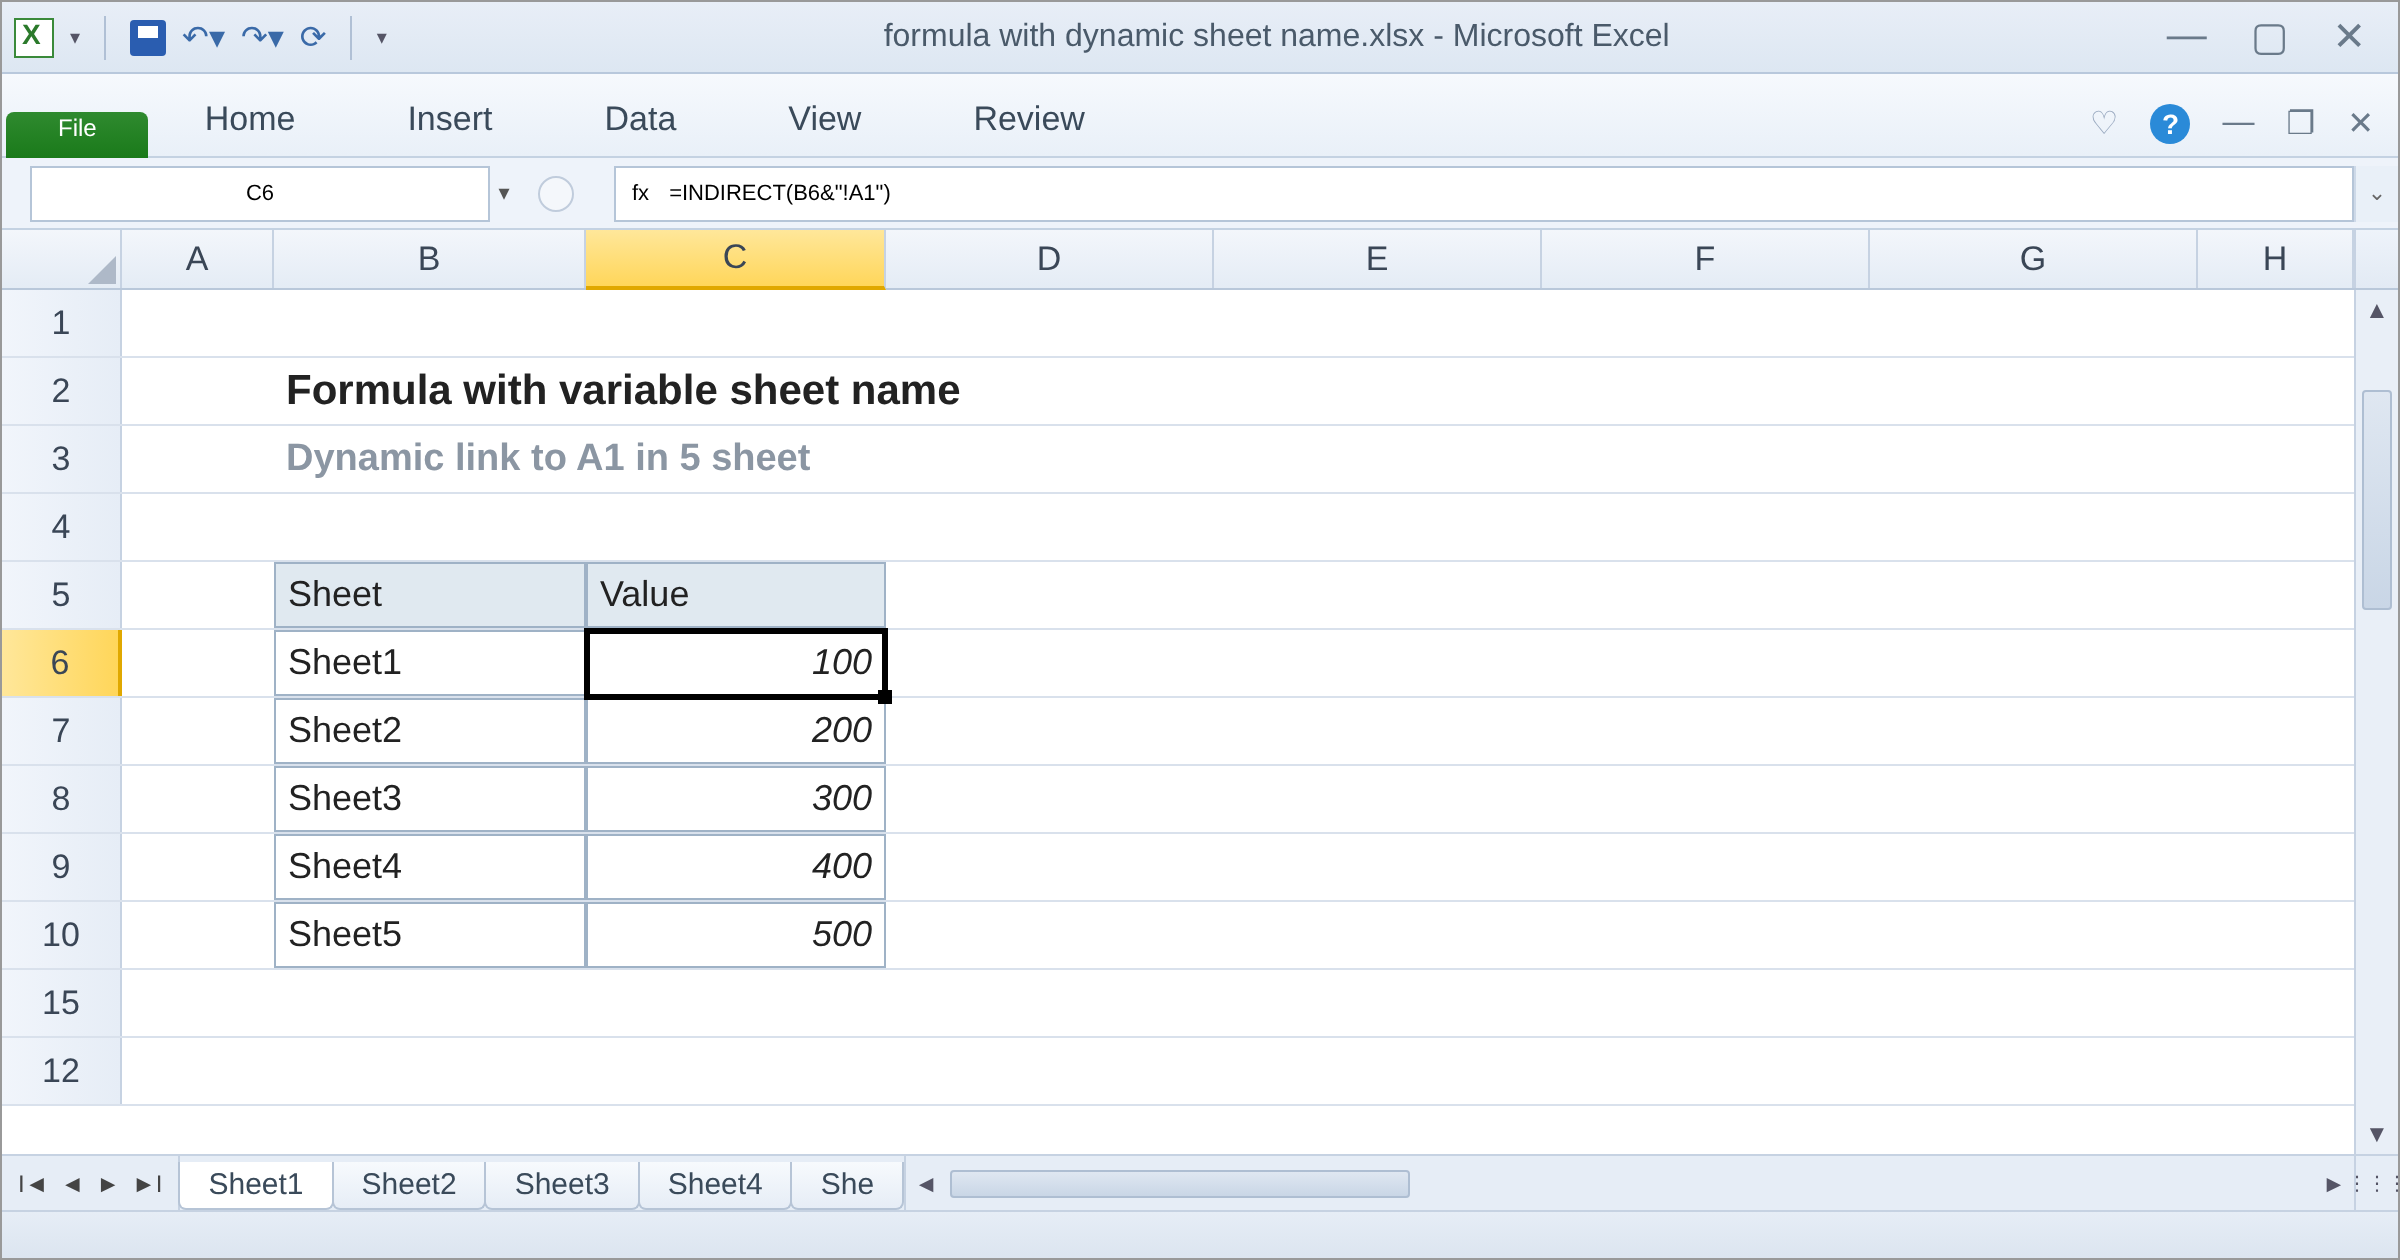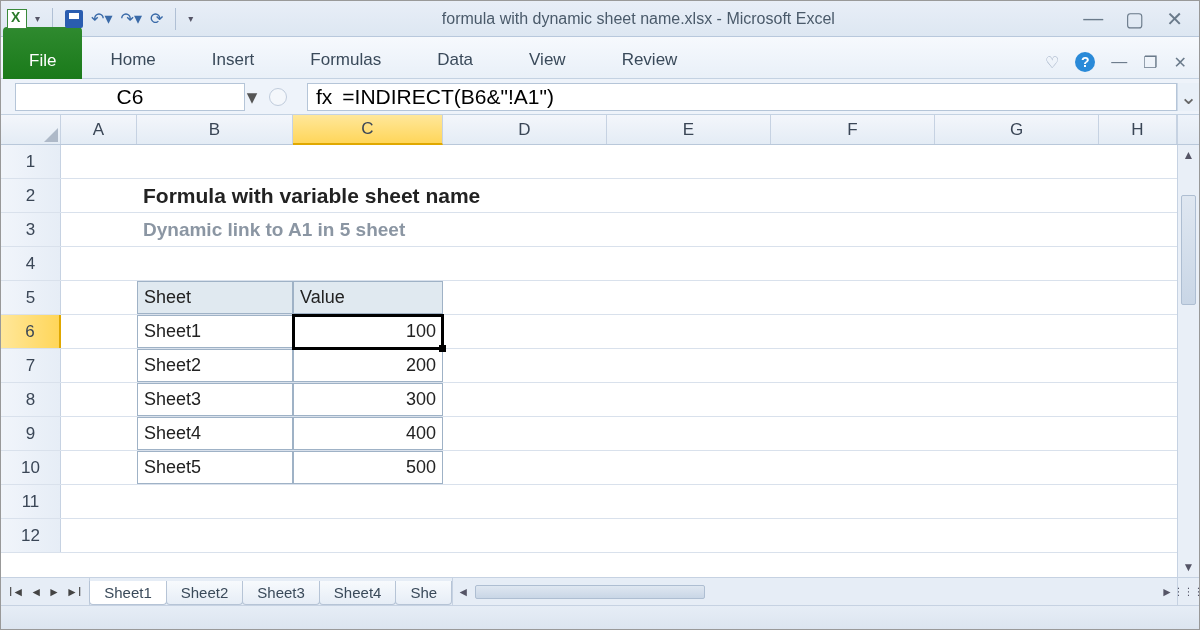--- a/index.html
+++ b/index.html
@@ -13,29 +13,29 @@
 .sep { width:1px; height:22px; background:#b0c0d5; margin:0 4px; }
 .tb-save { width:18px; height:18px; background:#2a5db0; border-radius:2px; position:relative; }
 .tb-save::after { content:""; position:absolute; left:4px; top:3px; width:10px; height:6px; background:#fff; }
 .tb-undo { color:#3a6aa8; font-size:16px; }
 .tb-title { flex:1; text-align:center; }
 .wc { display:flex; gap:22px; align-items:center; padding-right:10px; }
 .wc span { font-size:20px; color:#6a7a8a; }
 
 
 .ribbon { height: 42px; background: linear-gradient(#f6f9fd,#e9f0f8); border-bottom: 1px solid #c4d2e2; display:flex; align-items:flex-end; padding: 0 2px; font-size:17px; color:#3a4a5a; }
-.file-tab { background: linear-gradient(#2f8a2f,#1a7a1a); color:#fff; padding: 24px 26px 8px 26px; border-radius: 4px 4px 0 0; margin-bottom:-1px; font-size:17px; }
+.file-tab { background: linear-gradient(#2f8a2f,#1a7a1a); color:#fff; padding: 1px 26px 8px 26px; border-radius: 4px 4px 0 0; margin-bottom:-1px; font-size:12px; }
 .rtab { padding: 8px 28px; cursor:default; }
 .ribbon-right { margin-left:auto; display:flex; align-items:center; gap:16px; padding-right:10px; padding-bottom:6px; }
 .heart { color:#9aaac0; font-size:16px; }
 .help { width:20px; height:20px; border-radius:50%; background:#2a8ad8; color:#fff; font-size:14px; font-weight:bold; display:flex; align-items:center; justify-content:center; }
 .rb-ico { color:#6a7a8a; font-size:16px; }
 
 
-.fbar { height: 36px; display:flex; align-items:center; border-bottom:1px solid #c4d2e2; background:#eef3fa; font-size:21px; }
+.fbar { height: 36px; display:flex; align-items:center; border-bottom:1px solid #c4d2e2; background:#eef3fa; font-size:11px; }
 .namebox { margin-left:14px; width:230px; height:28px; background:#fff; border:1px solid #b5c5d8; display:flex; align-items:center; padding:0 10px; justify-content:center; }
 .dd { width:18px; color:#555; text-align:center; margin-left:-2px; }
 .fx-wrap { display:flex; align-items:center; gap:10px; margin-left:20px; flex:1; height:28px; background:#fff; border:1px solid #b5c5d8; padding:0 8px; }
 . 
 .fx-lbl { font-style: italic; font-family: "Cambria","Times New Roman",serif; color:#444; font-size:16px; }
 .fbar-end { width:22px; height:28px; border-left:1px solid #cdd9e8; display:flex; align-items:center; justify-content:center; color:#666; background:#e9f0f8; }
 
 
 .colhead { height: 30px; display:flex; background:linear-gradient(#f3f6fb,#e4ecf5); border-bottom:1px solid #b9c8da; font-size:17px; color:#3a4656; position:relative; }
 .corner { width:60px; border-right:1px solid #c6d2e2; position:relative; }
@@ -58,21 +58,21 @@
 .c.A { width:76px; }
 .c.B { width:156px; }
 .c.C { width:150px; }
 .c.rest { flex:1; }
 
 
 .tbl-head { background:#e0e9f0; border:1px solid #9fb2c6; font-weight:normal; color:#222; }
 .tbl-cell { border:1px solid #9fb2c6; background:#fff; }
 .title-txt { font-weight:700; font-size:21px; color:#222; }
 .sub-txt { color:#8b96a3; font-size:19px; }
-.valnum { justify-content:flex-end; }
+.valnum { justify-content:flex-end;font-style:italic; }
 
 
 .sel-cell { position:absolute; border:3px solid #000; pointer-events:none; }
 .sel-handle { position:absolute; width:7px; height:7px; background:#000; }
 
 
 .vsb { width:22px; background:#e9eff7; border-left:1px solid #c6d2e2; display:flex; flex-direction:column; }
 .vsb .arr { height:20px; display:flex; align-items:center; justify-content:center; color:#556; font-size:12px; }
 .vsb .track { flex:1; position:relative; }
 .vsb .thumb { position:absolute; left:3px; right:3px; top:30px; height:110px; background:linear-gradient(#dfe7f1,#c9d6e6); border:1px solid #aebed2; border-radius:2px; }
@@ -111,21 +111,20 @@
     <span>—</span>
     <span>▢</span>
     <span>✕</span>
   </div>
 </div>
 
 <div class="ribbon">
   <div class="file-tab">File</div>
   <div class="rtab">Home</div>
   <div class="rtab">Insert</div>
-  <div class="rtab">Formulas</div>
   <div class="rtab">Data</div>
   <div class="rtab">View</div>
   <div class="rtab">Review</div>
   <div class="ribbon-right">
     <span class="heart">♡</span>
     <span class="help">?</span>
     <span class="rb-ico">—</span>
     <span class="rb-ico">❐</span>
     <span class="rb-ico">✕</span>
   </div>
@@ -232,21 +231,21 @@
 
     <div class="row">
       <div class="rh">10</div>
       <div class="c A"></div>
       <div class="c B tbl-cell">Sheet5</div>
       <div class="c C tbl-cell valnum">500</div>
       <div class="c rest"></div>
     </div>
 
     <div class="row">
-      <div class="rh">11</div>
+      <div class="rh">15</div>
       <div class="c A"></div>
         <div class="c B"></div>
         <div class="c C"></div>
         <div class="c rest"></div>
     </div>
 
     <div class="row">
       <div class="rh">12</div>
       <div class="c A"></div>
         <div class="c B"></div>

